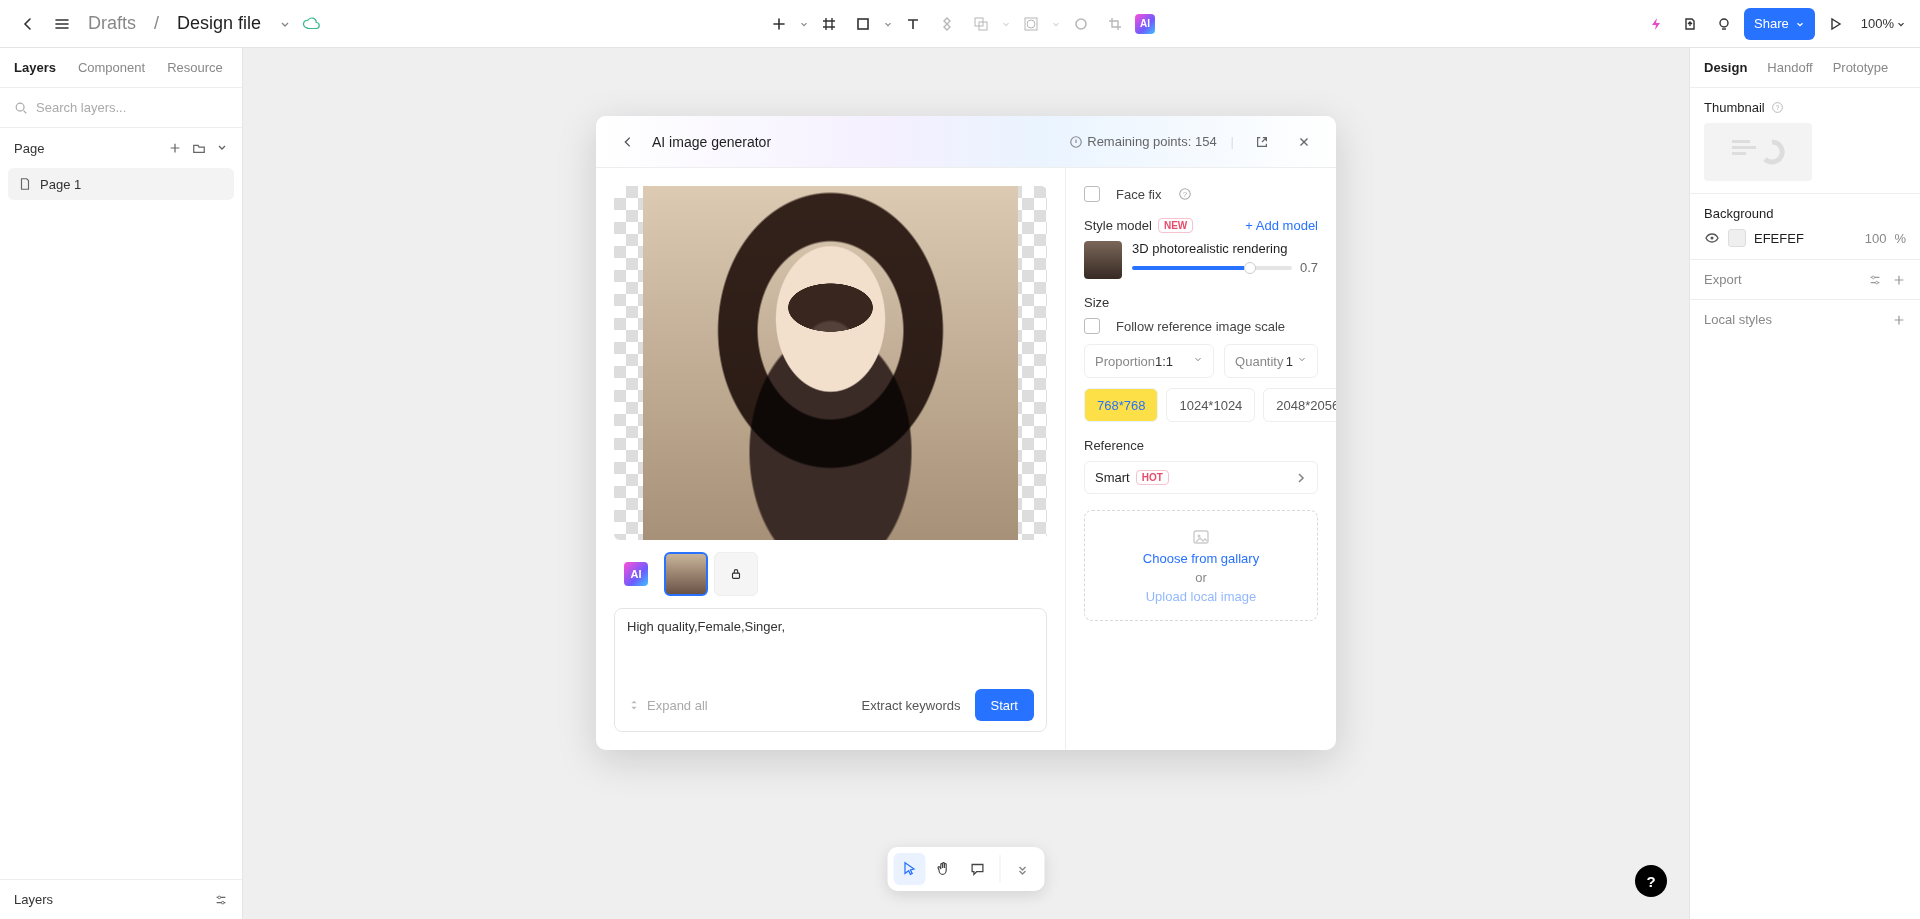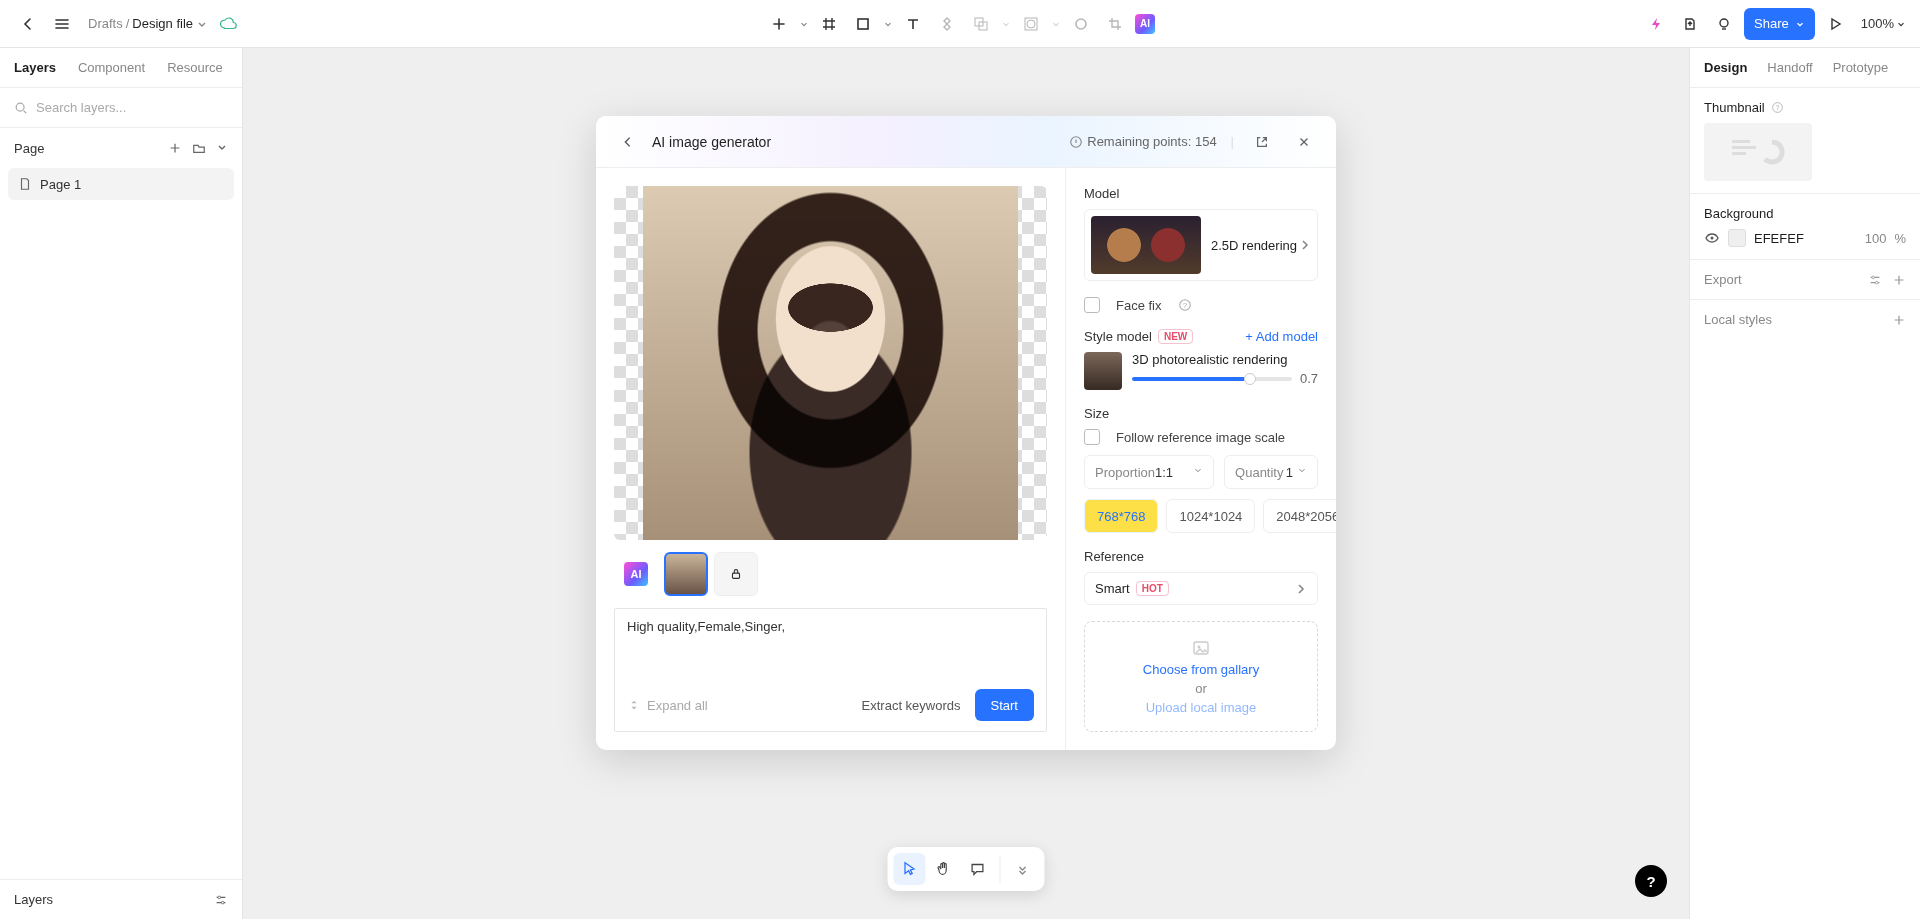--- a/index.html
+++ b/index.html
@@ -4,21 +4,21 @@
 <style>
 *{box-sizing:border-box;margin:0;padding:0;font-family:-apple-system,BlinkMacSystemFont,"Segoe UI",Helvetica,Arial,sans-serif}
 body{background:#fff;color:#1f1f1f;font-size:13px;width:1920px;height:919px;overflow:hidden}
 svg{display:block}
 
 
 .topbar{height:48px;border-bottom:1px solid #e5e5e5;display:flex;align-items:center;padding:0 14px;justify-content:space-between}
 .tb-left,.tb-center,.tb-right{display:flex;align-items:center;gap:6px}
 .tb-center{position:absolute;left:50%;transform:translateX(-50%)}
 .ic-btn{width:28px;height:28px;display:flex;align-items:center;justify-content:center;border-radius:4px;cursor:pointer;color:#333}
-.breadcrumb{display:flex;align-items:center;gap:3px;color:#888;font-size:13px;margin-left:6px}
+.breadcrumb{display:flex;align-items:center;gap:18px;color:#888;font-size:18px;margin-left:6px}
 .breadcrumb .cur{color:#1f1f1f}
 .chev-sm{color:#888}
 .share-btn{background:#2772ff;color:#fff;height:32px;border:none;border-radius:6px;padding:0 10px;display:flex;align-items:center;gap:6px;font-size:13px;cursor:pointer}
 .zoom{font-size:13px;color:#333;display:flex;align-items:center;gap:2px;margin-left:6px}
 .cloud{color:#3cba8e}
 .ai-logo{width:20px;height:20px;border-radius:4px;background:linear-gradient(135deg,#ff4fd8,#6d5cff 60%,#3cc4ff);display:flex;align-items:center;justify-content:center;color:#fff;font-size:10px;font-weight:700}
 
 
 .shell{display:flex;height:calc(919px - 48px)}
 .left-panel{width:243px;border-right:1px solid #e5e5e5;display:flex;flex-direction:column;background:#fff}
@@ -76,21 +76,21 @@
   background:
     radial-gradient(circle at 50% 42%, rgba(255,255,255,.15) 0 8%, rgba(0,0,0,0) 9%),
     radial-gradient(ellipse 70px 40px at 50% 32%, #3b2b26 0 60%, rgba(0,0,0,0) 61%),
     radial-gradient(ellipse 180px 220px at 50% 38%, rgba(0,0,0,0) 0 40%, #3b2b26 41% 62%, rgba(0,0,0,0) 63%);
   mix-blend-mode:multiply}
 .thumb-row{display:flex;gap:6px}
 .thumb{width:44px;height:44px;border-radius:6px;display:flex;align-items:center;justify-content:center;cursor:pointer;border:1px solid #eee}
 .thumb.ai{border:none}
 .thumb.img{border:2px solid #2772ff;background:linear-gradient(#c9b49b,#6a5346)}
 .thumb.lock{background:#f5f5f5;color:#555}
-.prompt-box{border:1px solid #e5e5e5;border-radius:2px;padding:10px 12px;display:flex;flex-direction:column;gap:30px}
+.prompt-box{border:1px solid #e5e5e5;border-radius:8px;padding:10px 12px;display:flex;flex-direction:column;gap:30px}
 .prompt-box textarea{border:none;outline:none;resize:none;font-size:13px;color:#333;height:40px;font-family:inherit}
 .prompt-row{display:flex;align-items:center;justify-content:space-between}
 .expand{display:flex;align-items:center;gap:6px;color:#aaa;cursor:pointer}
 .ek{color:#555;cursor:pointer;font-size:13px;padding:0 6px}
 .start-btn{background:#2772ff;color:#fff;border:none;height:32px;padding:0 16px;border-radius:6px;font-size:13px;cursor:pointer}
 
 .m-right{flex:1;padding:18px;display:flex;flex-direction:column;gap:16px;overflow:hidden}
 .label{font-size:13px;color:#333}
 .model-row{display:flex;align-items:center;justify-content:space-between;border:1px solid #eee;border-radius:6px;padding:6px;cursor:pointer}
 .model-left{display:flex;align-items:center;gap:10px}
@@ -382,34 +382,20 @@
               </div>
               <div style="display:flex;align-items:center;gap:8px">
                 <span class="ek">Extract keywords</span>
                 <button class="start-btn">Start</button>
               </div>
             </div>
           </div>
         </div>
 
         <div class="m-right">
-          <div>
-            <div class="label" style="margin-bottom:8px">Model</div>
-            <div class="model-row">
-              <div class="model-left">
-                <div class="model-thumb"></div>
-                <span>2.5D rendering</span>
-              </div>
-              <span>
-                  <svg width="12" height="12" viewBox="0 0 12 12">
-                    <path d="M4 2l4 4-4 4" stroke="#888" stroke-width="1.6" fill="none"></path>
-                  </svg>
-                </span>
-            </div>
-          </div>
 
           <div class="check-row">
             <div class="chk"></div>
             <span>Face fix</span>
             <span>
                 <svg width="14" height="14" viewBox="0 0 16 16">
                   <circle cx="8" cy="8" r="6" stroke="#aaa" stroke-width="1.2" fill="none"></circle>
                   <text x="8" y="11" text-anchor="middle" font-size="9" fill="#aaa">?</text>
                 </svg>
               </span>

